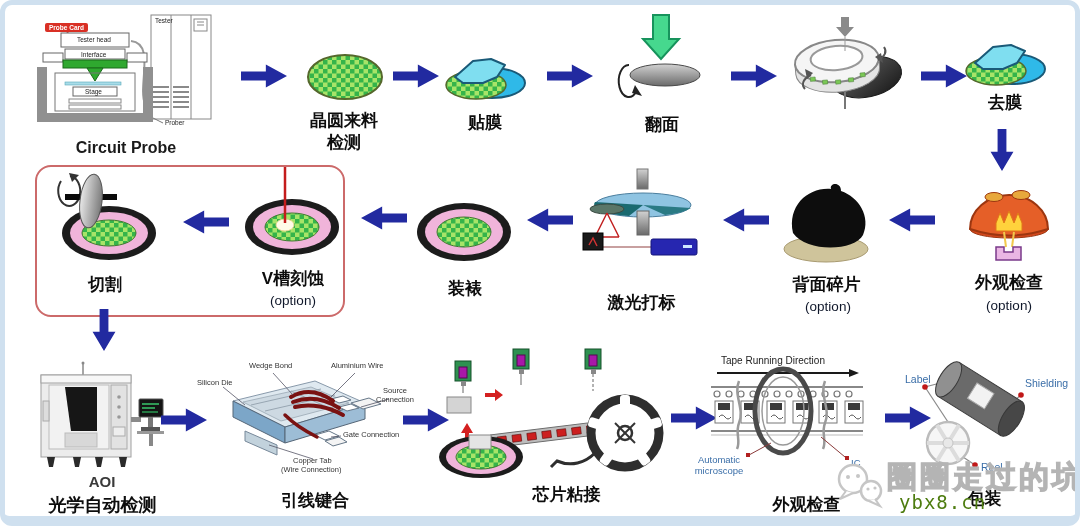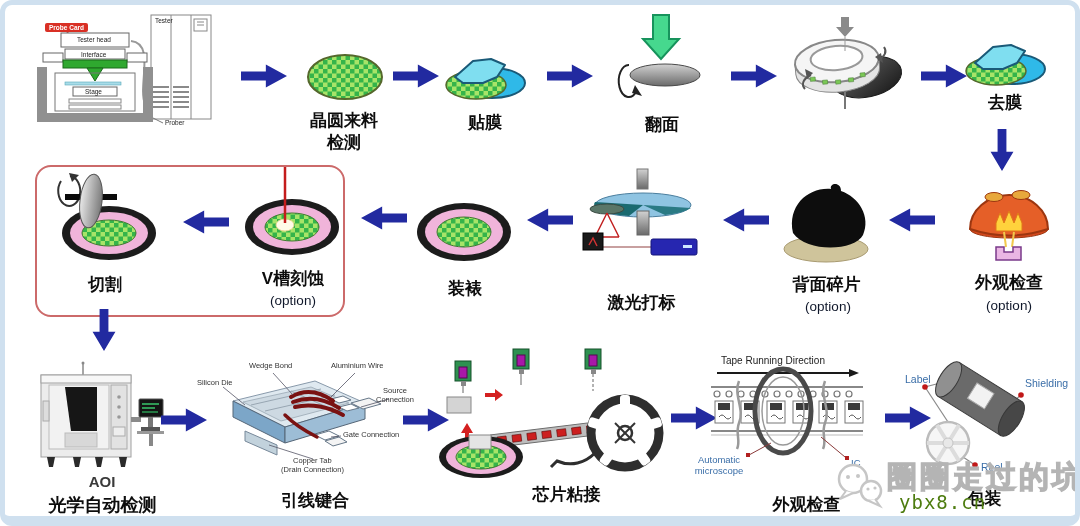--- a/index.html
+++ b/index.html
@@ -97,20 +97,21 @@
       <rect x="48" y="88" width="52" height="4" fill="#fff" stroke="#888"></rect>
       <rect x="48" y="94" width="52" height="4" fill="#fff" stroke="#888"></rect>
       <line x1="132" y1="107" x2="142" y2="112" stroke="#777"></line>
     </svg>
     <span class="badge" style="left:24px;top:12px;">Probe Card</span>
     <span class="mlbl" style="left:56px;top:25px;">Tester head</span>
     <span class="mlbl" style="left:60px;top:40px;">Interface</span>
     <span class="mlbl" style="left:134px;top:6px;">Tester</span>
     <span class="mlbl" style="left:64px;top:77px;">Stage</span>
     <span class="mlbl" style="left:144px;top:108px;">Prober</span>
+    <div class="cap cap-en" style="left:30px;top:128px;width:150px;">Circuit Probe</div>
   </div>
 
   <div class="arrow ar" style="left:236px;top:58px;"></div>
 
   
   <div class="step" style="left:296px;top:44px;width:90px;height:110px;">
     <svg width="80" height="52" viewBox="0 0 80 52" style="left:4px;top:2px;">
       <ellipse cx="40" cy="26" rx="37" ry="22" fill="url(#chk)" stroke="#55682c" stroke-width="2"></ellipse>
     </svg>
     <div class="cap" style="left:-12px;top:60px;width:110px;">晶圆来料</div>
@@ -350,21 +351,21 @@
         <line x1="148" y1="89" x2="138" y2="90"></line>
           <line x1="120" y1="112" x2="76" y2="98"></line>
       </g>
     </svg>
     <span class="ann" style="left:4px;top:32px;">Silicon Die</span>
     <span class="ann" style="left:56px;top:15px;">Wedge Bond</span>
     <span class="ann" style="left:138px;top:15px;">Aluminium Wire</span>
     <span class="ann ann-c" style="left:176px;top:40px;width:52px;">Source Connection</span>
     <span class="ann" style="left:150px;top:84px;">Gate Connection</span>
     <span class="ann" style="left:100px;top:110px;">Copper Tab</span>
-    <span class="ann" style="left:88px;top:119px;">(Drain Connection)</span>
+    <span class="ann" style="left:88px;top:119px;">(Wire Connection)</span>
     <div class="cap" style="left:72px;top:142px;width:100px;font-family:Liberation Mono, monospace;">引线键合</div>
   </div>
 
   <div class="arrow ar" style="left:398px;top:402px;"></div>
 
   
   <div class="step" style="left:430px;top:336px;width:232px;height:165px;">
     <svg width="230" height="140" viewBox="0 0 230 140">
       <g transform="rotate(-7 120 92)">
         <rect x="56" y="86" width="132" height="13" fill="#bdbdbd" stroke="#6a6a6a"></rect>

